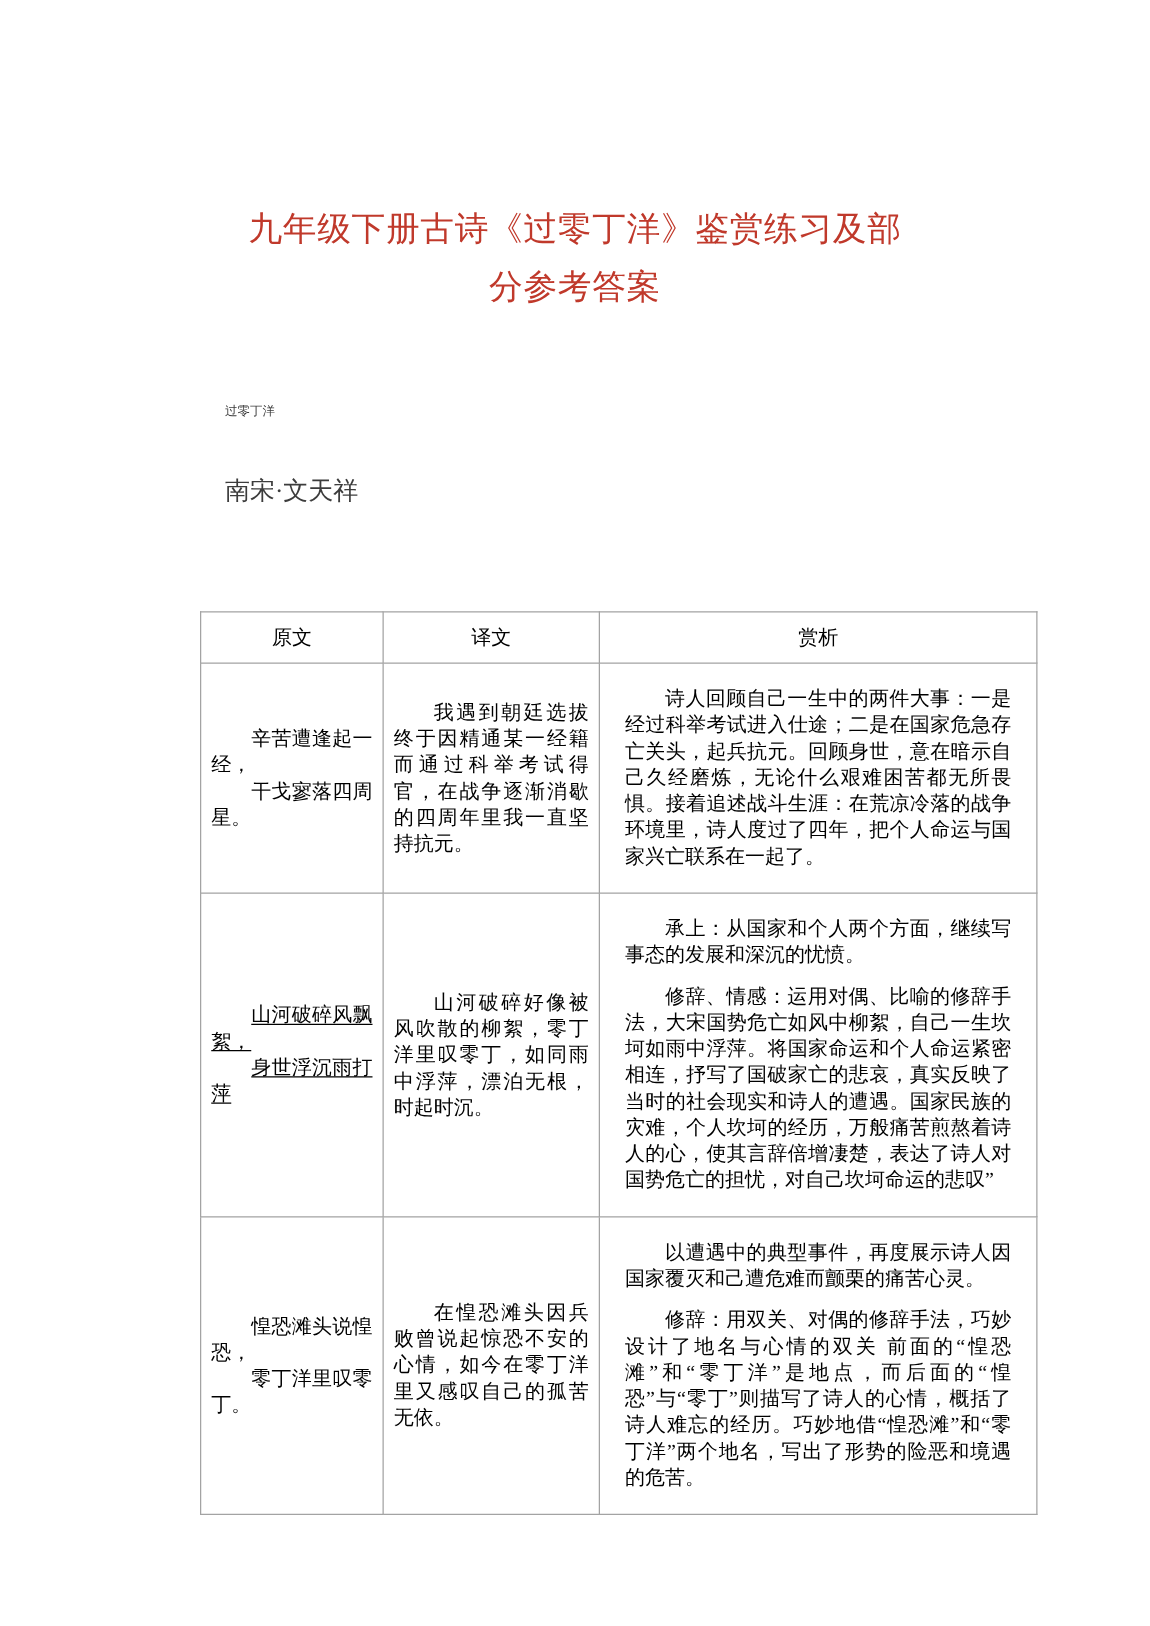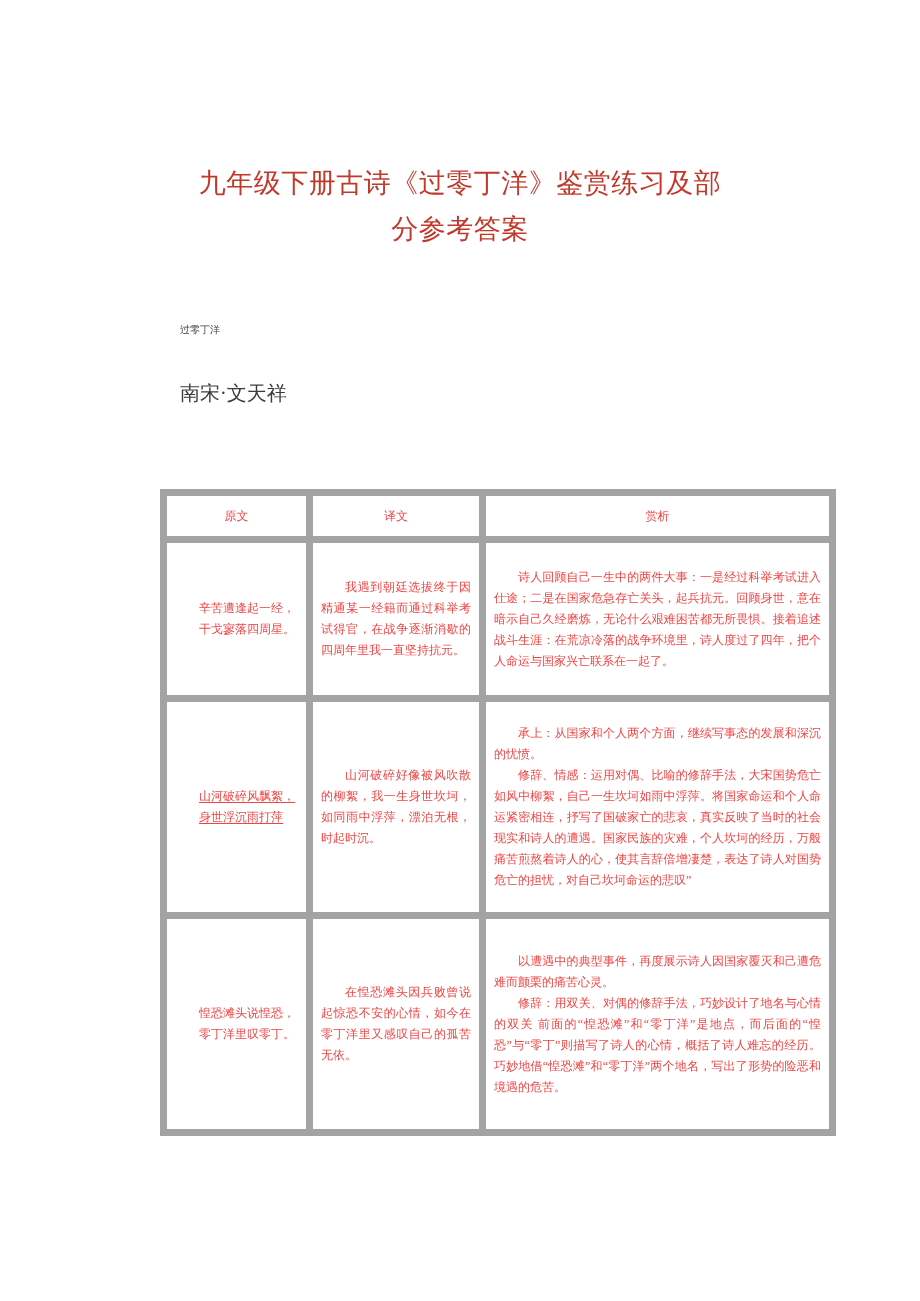--- a/index.html
+++ b/index.html
@@ -64,27 +64,27 @@
     top: 489px;
     width: 669px;
   }
   table.grid {
     border-collapse: collapse;
     table-layout: fixed;
     width: 669px;
   }
   table.grid td,
   table.grid th {
-    border: 7px solid #a3a3a3;
+    border: 1px solid #a3a3a3;
     vertical-align: middle;
     padding: 6px 8px;
     font-weight: normal;
-    font-size: 12px;
+    font-size: 16px;
     line-height: 21px;
-    color: #ef4444;
+    color: #000000;
     font-family: "Liberation Serif", "DejaVu Serif", serif;
   }
   col.c1 { width: 146px; }
   col.c2 { width: 173px; }
   col.c3 { width: 350px; }
 
   thead th {
     text-align: center;
     height: 28px;
     padding: 4px 8px;
@@ -123,21 +123,21 @@
   
   .cell-appr {
     text-align: justify;
     text-justify: inter-ideograph;
     font-size: 13.5px;
     line-height: 23.5px;
     padding: 9px 9px;
     vertical-align: top;
   }
   .cell-appr p {
-    margin: 0;
+    margin: 12px;
     text-indent: 2em;
     text-align: justify;
     text-justify: inter-ideograph;
   }
 
   .row-tall-1 td { height: 140px; }
   .row-tall-2 td { height: 198px; }
   .row-tall-3 td { height: 198px; }
   .row-last td {
     height: 34px;
@@ -197,21 +197,21 @@
           <td class="cell-appr">
             <p>诗人回顾自己一生中的两件大事：一是经过科举考试进入仕途；二是在国家危急存亡关头，起兵抗元。回顾身世，意在暗示自己久经磨炼，无论什么艰难困苦都无所畏惧。接着追述战斗生涯：在荒凉冷落的战争环境里，诗人度过了四年，把个人命运与国家兴亡联系在一起了。</p>
           </td>
         </tr>
 
         <tr class="row-tall-2">
           <td class="cell-orig underlined">
             <span class="line">山河破碎风飘絮，</span>
             <span class="line">身世浮沉雨打萍</span>
           </td>
-          <td class="cell-trans">山河破碎好像被风吹散的柳絮，我一生身世坎坷，如同雨中浮萍，漂泊无根，时起时沉。</td>
+          <td class="cell-trans">山河破碎好像被风吹散的柳絮，零丁洋里叹零丁，如同雨中浮萍，漂泊无根，时起时沉。</td>
           <td class="cell-appr">
             <p>承上：从国家和个人两个方面，继续写事态的发展和深沉的忧愤。</p>
             <p>修辞、情感：运用对偶、比喻的修辞手法，大宋国势危亡如风中柳絮，自己一生坎坷如雨中浮萍。将国家命运和个人命运紧密相连，抒写了国破家亡的悲哀，真实反映了当时的社会现实和诗人的遭遇。国家民族的灾难，个人坎坷的经历，万般痛苦煎熬着诗人的心，使其言辞倍增凄楚，表达了诗人对国势危亡的担忧，对自己坎坷命运的悲叹”</p>
           </td>
         </tr>
 
         <tr class="row-tall-3">
           <td class="cell-orig">
             <span class="line">惶恐滩头说惶恐，</span>
             <span class="line">零丁洋里叹零丁。</span>

